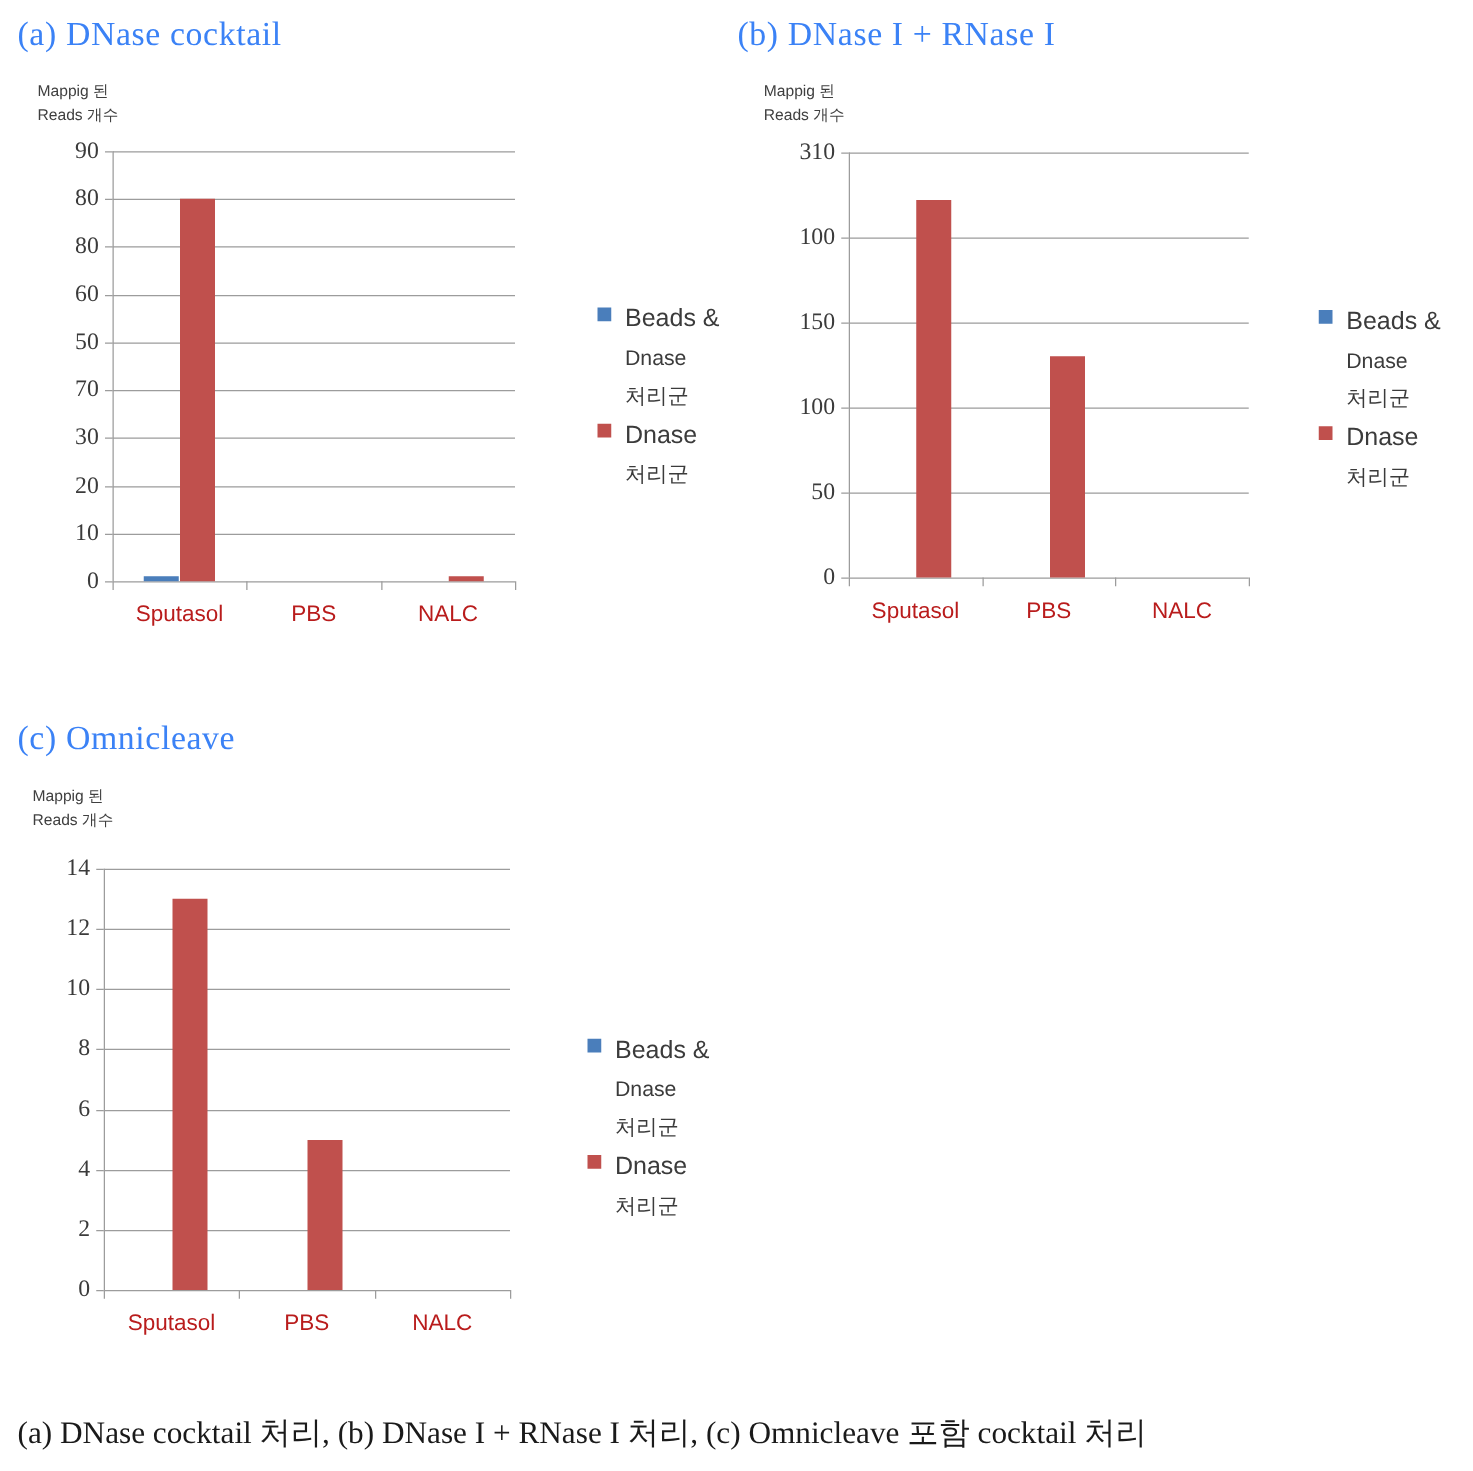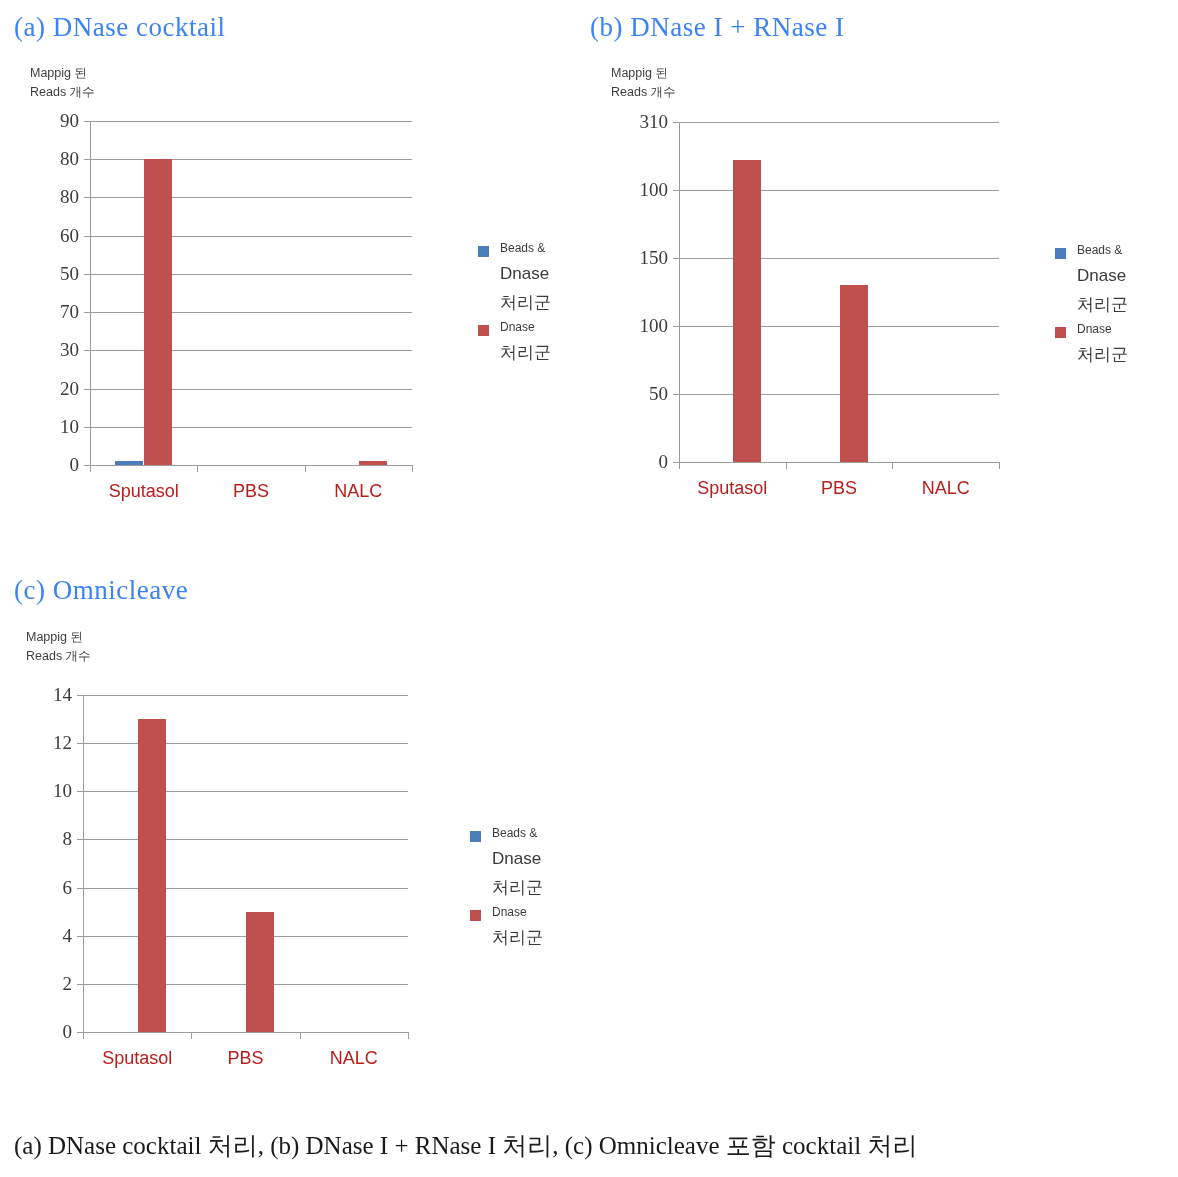--- a/index.html
+++ b/index.html
@@ -106,21 +106,21 @@
   .bar {
     position: absolute;
     bottom: 0;
   }
 
   
   .legend { position: absolute; }
   .legend-entry {
     position: relative;
     font-family: "Liberation Sans", sans-serif;
-    font-size: 12px;
+    font-size: 20px;
     color: #3b3b3b;
     line-height: 1.72;
     padding-left: 22px;
     white-space: nowrap;
   }
   .legend-swatch {
     position: absolute;
     left: 0;
     top: 8px;
     width: 11px;

